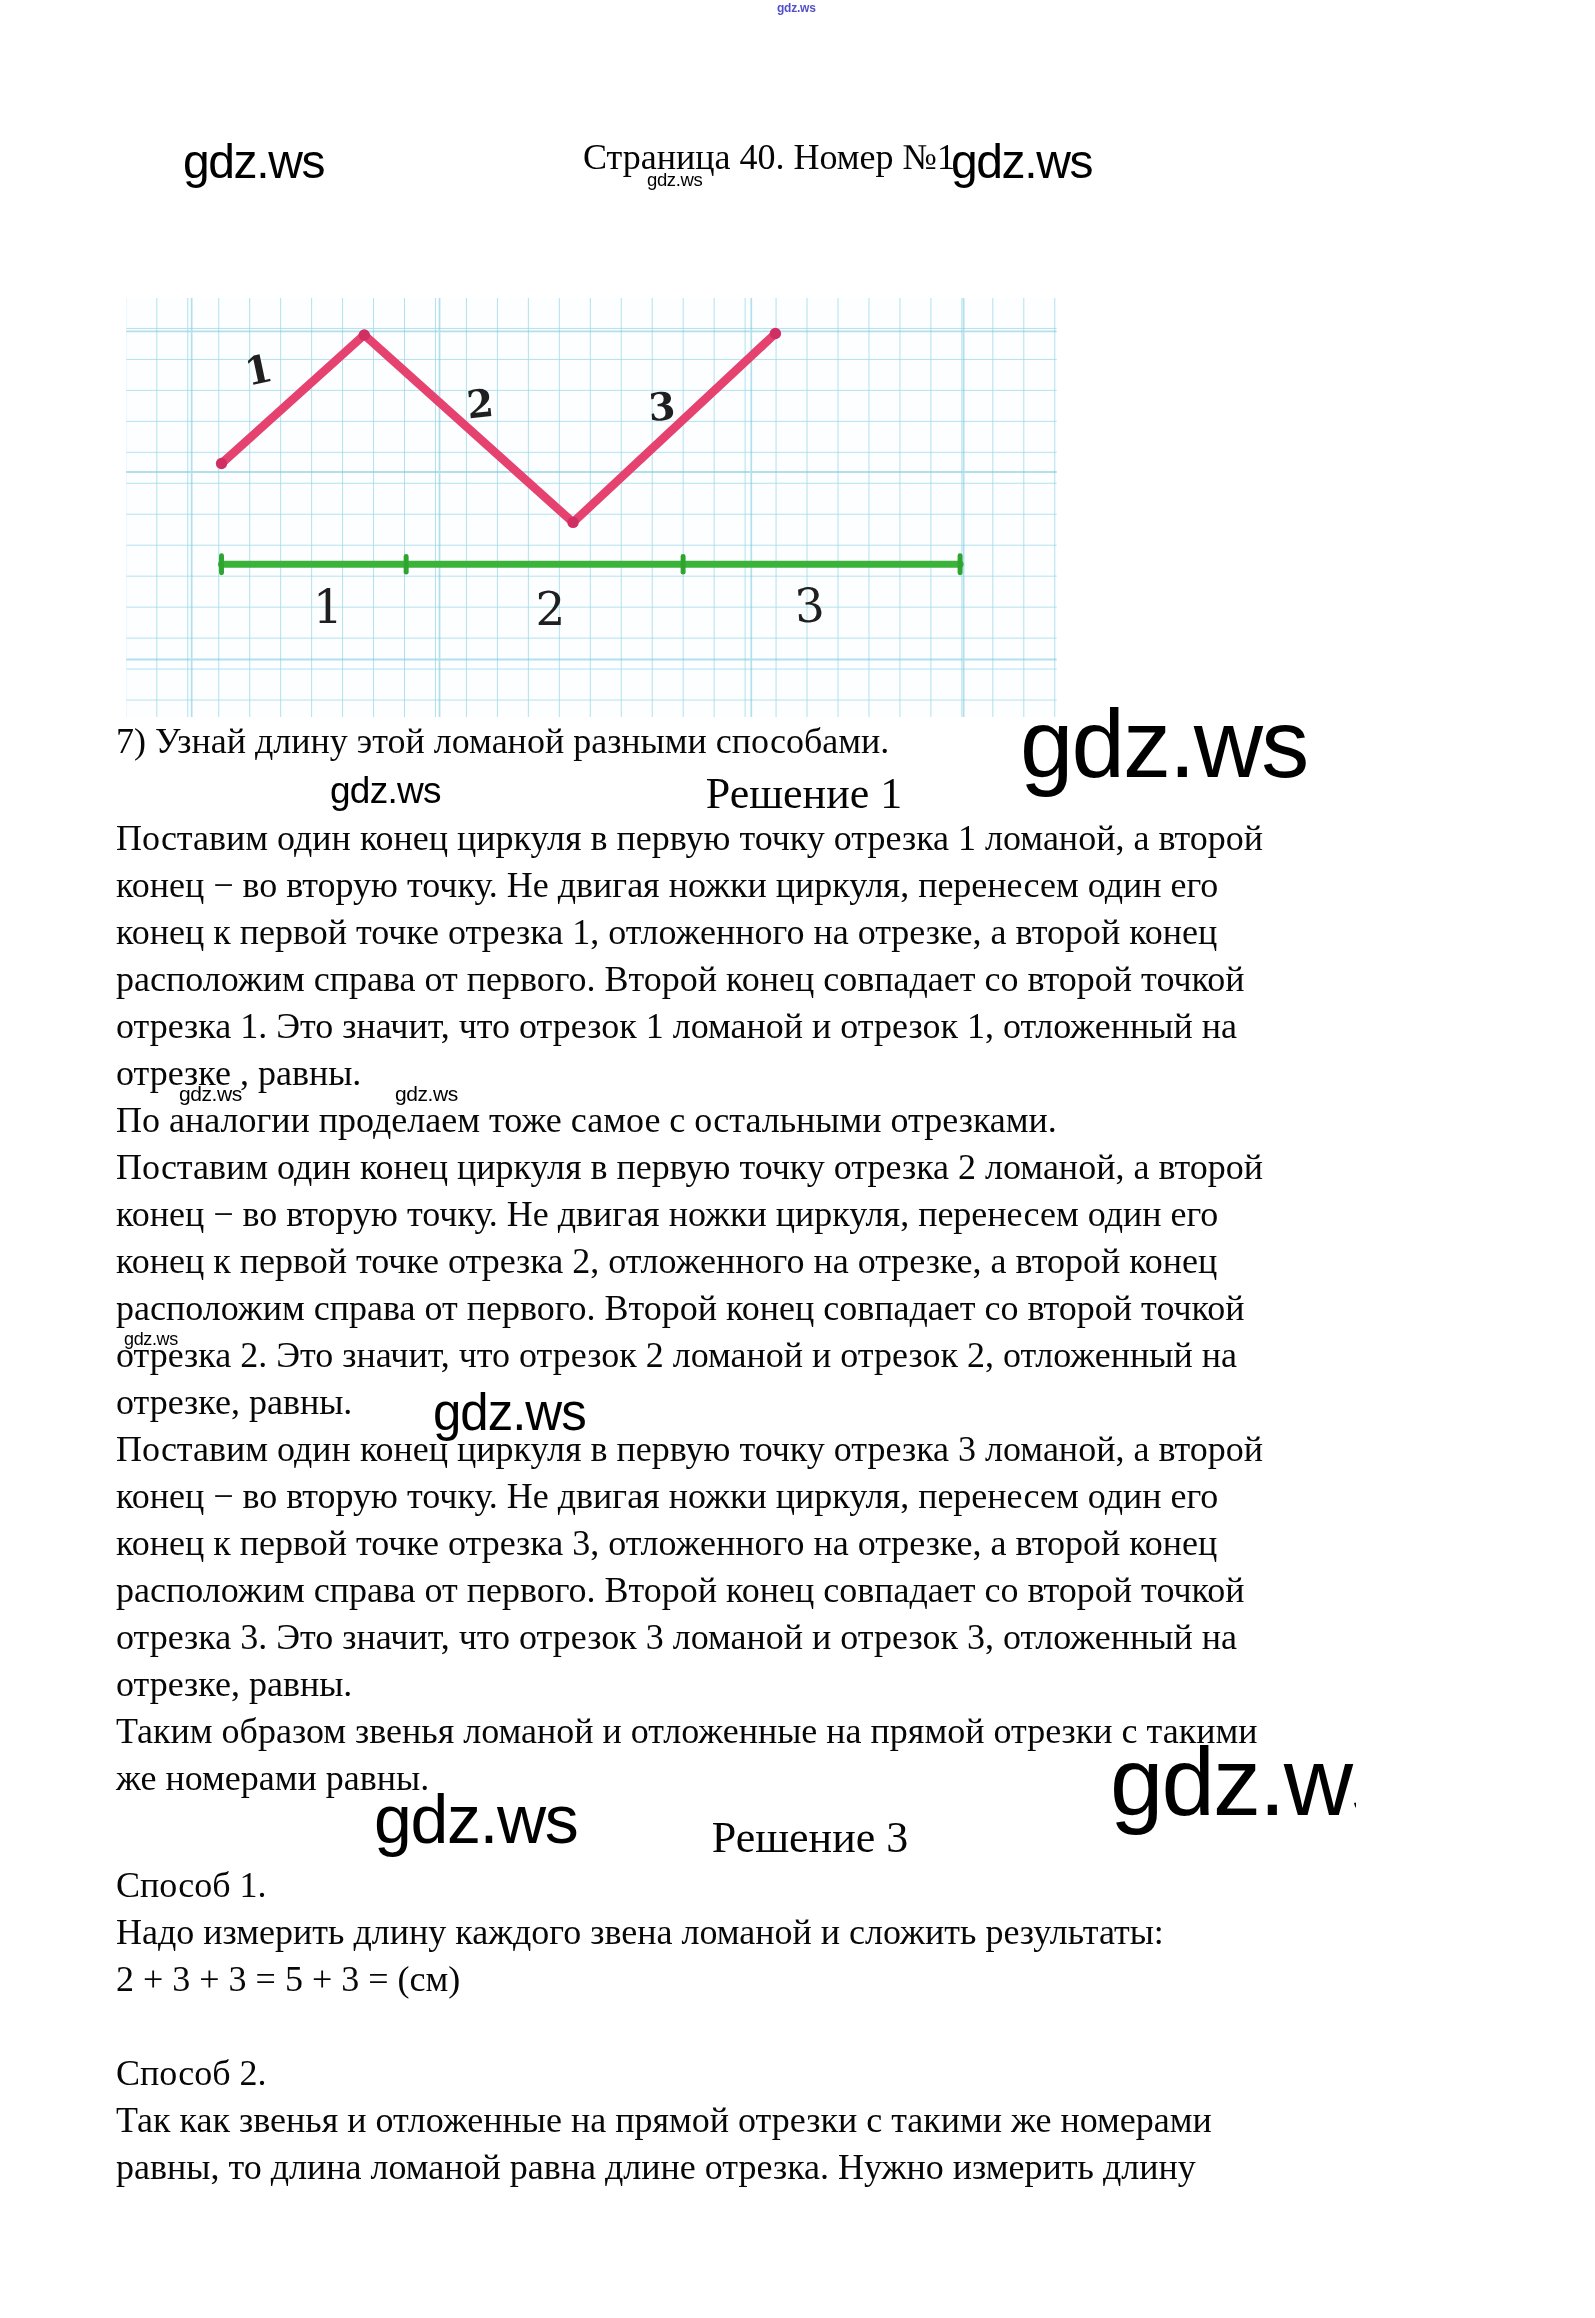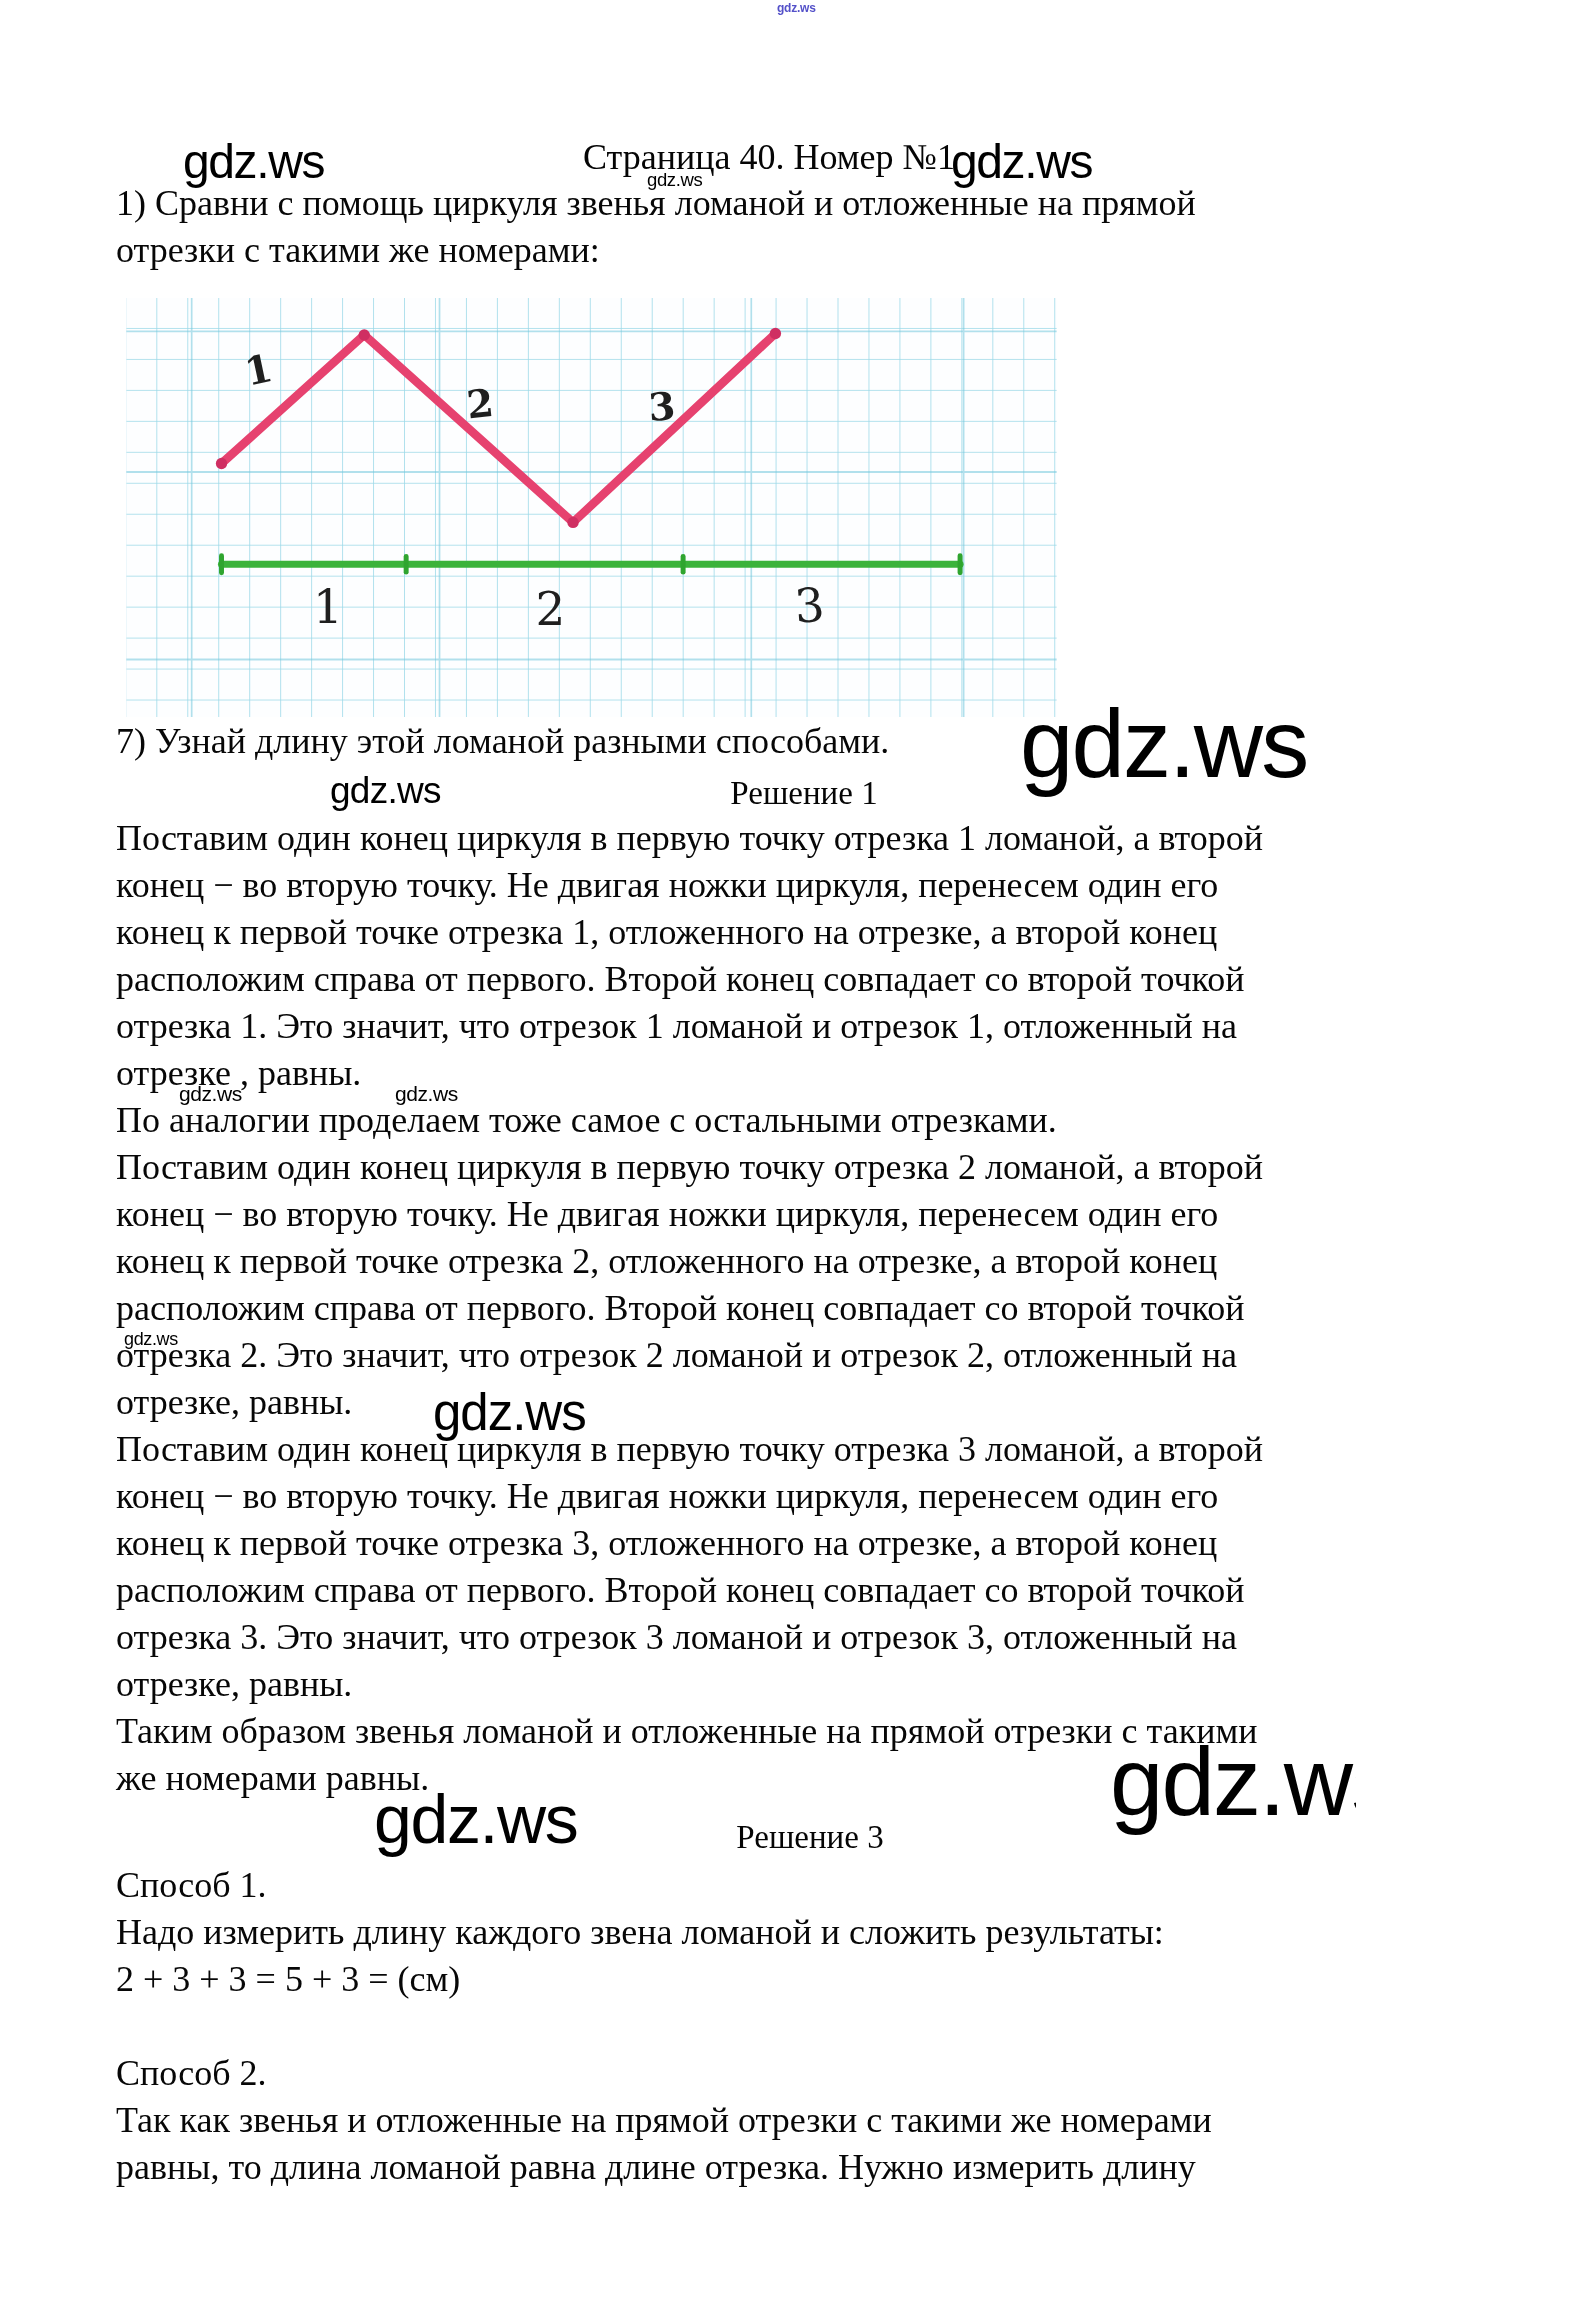--- a/index.html
+++ b/index.html
@@ -1,19 +1,19 @@
 <!DOCTYPE html>
 <html style="font-size:11.4px"><head>
 <meta charset="utf-8">
 <style>
   html,body{margin:0;padding:0;background:#ffffff;}
   .page{position:relative;width:1356px;height:2319px;background:#ffffff;overflow:hidden;
         font-family:"Liberation Serif", serif;color:#050505;}
   .body-text{position:absolute;font-size:36px;line-height:47px;white-space:pre;color:#070707;}
-  .heading{position:absolute;font-size:33px;line-height:47px;transform:translateX(-50%);white-space:pre;}
+  .heading{position:absolute;font-size:44px;line-height:47px;transform:translateX(-50%);white-space:pre;}
   .title{position:absolute;font-size:36px;line-height:1;transform:translateX(-50%);white-space:pre;}
   .wm{position:absolute;font-family:"Liberation Sans", sans-serif;color:#000;
       font-weight:500;letter-spacing:-0.02em;line-height:1;white-space:pre;}
   .wm-top{color:#5451c9;font-weight:600;}
   .figure{position:absolute;left:126px;top:298px;}
   .fig-wm{font-weight:600;}
 </style>
 </head>
 <body>
 
@@ -29,22 +29,20 @@
   <span class="wm" style="left:330px;top:772px;font-size:37px;">gdz.ws</span>
   <span class="wm" style="left:179px;top:1083px;font-size:21px;">gdz.ws</span>
   <span class="wm" style="left:395px;top:1083px;font-size:21px;">gdz.ws</span>
   <span class="wm" style="left:124px;top:1330px;font-size:18px;">gdz.ws</span>
   <span class="wm" style="left:433px;top:1387px;font-size:51px;">gdz.ws</span>
   <span class="wm" style="left:374px;top:1785px;font-size:68px;">gdz.ws</span>
   <span class="wm" style="left:1110px;top:1734px;font-size:96px;">gdz.ws</span>
 
   <div class="title" style="left:769px;top:139px;">Страница 40. Номер №1</div>
 
-  <div class="body-text" style="left:116px;top:180px;">1) Сравни с помощь циркуля звенья ломаной и отложенные на прямой
-отрезки с такими же номерами:</div>
 
   <svg class="figure" width="931" height="419" viewBox="0 0 1310 590">
     <defs>
       <pattern id="grid-cell" width="43.6" height="43.6" patternUnits="userSpaceOnUse">
         <path d="M43.6 0 V43.6 M0 43.6 H43.6" fill="none" stroke-width="2.2" stroke="#9cd9e8"></path>
       </pattern>
     </defs>
     <rect x="0" y="0" width="1310" height="590" fill="#fdfeff" stroke="none"></rect>
     <rect x="0" y="0" width="1310" height="590" fill="url(#grid-cell)"></rect>
     <g opacity="0.55">

